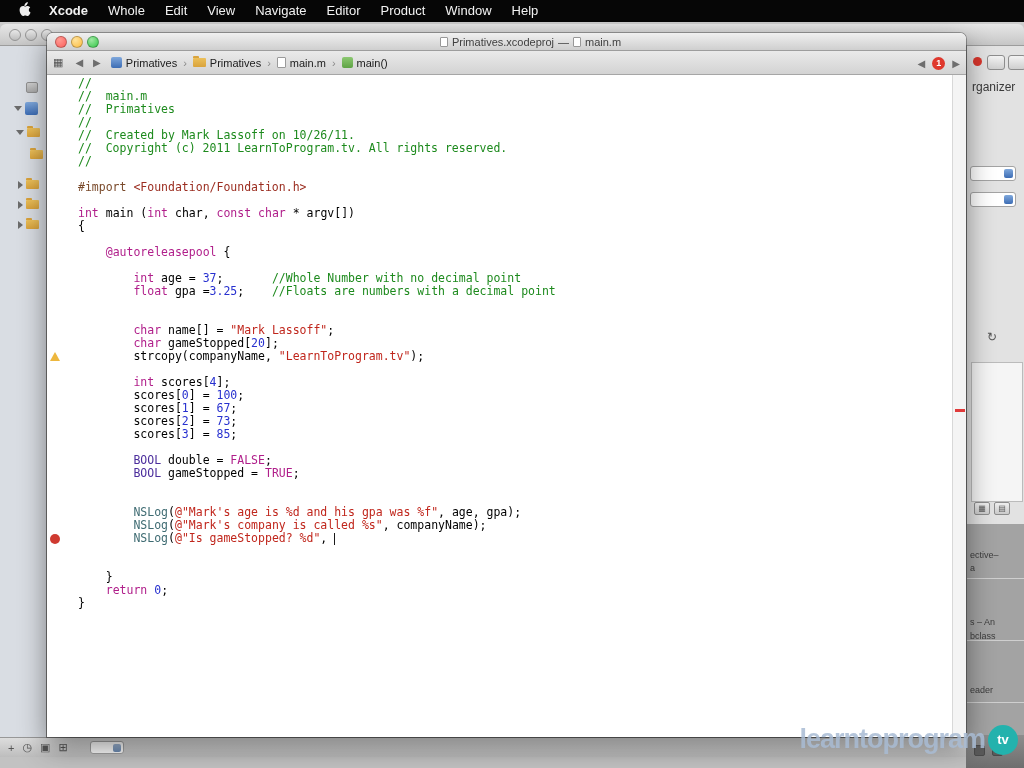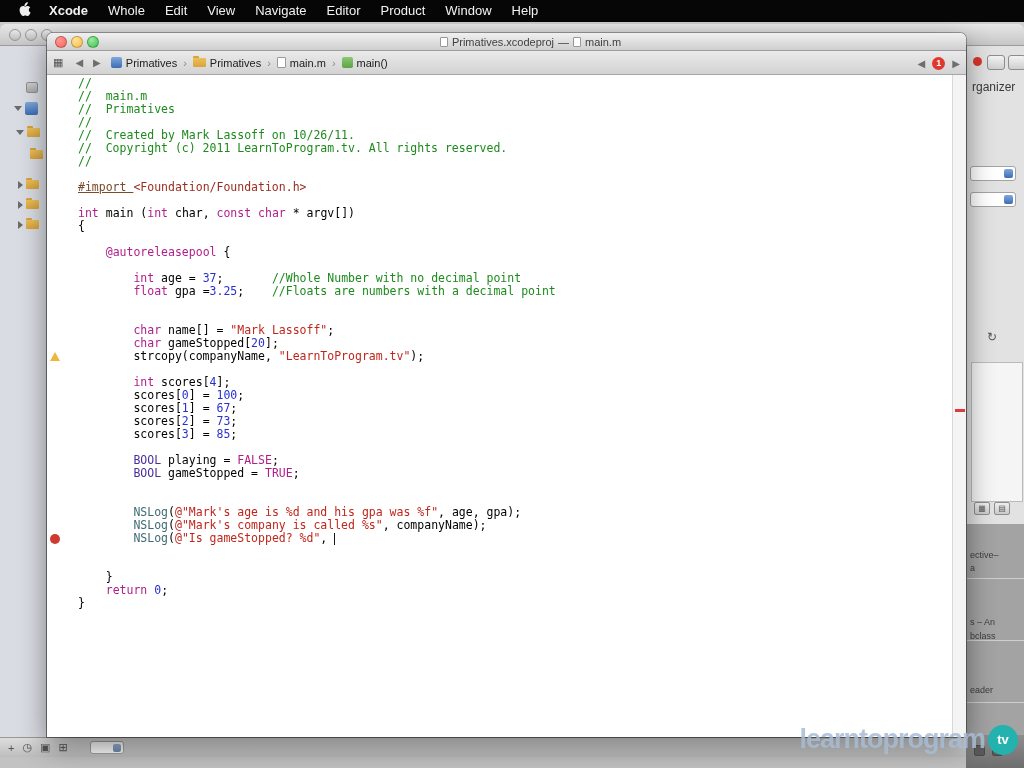--- a/index.html
+++ b/index.html
@@ -110,21 +110,21 @@
   
   .editor { position:absolute; left:0; top:42px; right:0; bottom:0; background:#fff; overflow:hidden; }
   .code { position:absolute; left:0; top:2px; right:14px; }
   .code-line { display:flex; height:13px; }
   .gutter-cell { flex:0 0 31px; position:relative; }
   .code-text { white-space:pre; font:11.5px/13px "DejaVu Sans Mono", monospace; color:#000; }
   .tok-cm { color:#1d8a1d; }
   .tok-kw { color:#b01e8a; }
   .tok-num { color:#2730cf; }
   .tok-str { color:#c0261c; }
-  .tok-pre { color:#7a4a2b;text-decoration:underline; }
+  .tok-pre { color:#7a4a2b; }
   .tok-prestr { color:#9b2d20; }
   .tok-ty { color:#4b2d9c; }
   .tok-fn { color:#3e6b72; }
   .tok-pl { color:#000; }
   .tok-cur { display:inline-block; width:1px; height:12px; background:#1a1a1a; vertical-align:text-bottom; }
   .badge-warning { position:absolute; left:3px; top:2px; width:0; height:0;
                    border-left:5px solid transparent; border-right:5px solid transparent;
                    border-bottom:9px solid #edb73e; }
   .badge-error { position:absolute; left:3px; top:2px; width:10px; height:10px; border-radius:50%;
                  background:#cf3a30; }
@@ -402,21 +402,21 @@
         <div class="code-line">
           <span class="gutter-cell"></span>
           <span class="code-text"><span class="tok-pl">        scores[</span><span class="tok-num">3</span><span class="tok-pl">] = </span><span class="tok-num">85</span><span class="tok-pl">;</span></span>
         </div>
         <div class="code-line">
           <span class="gutter-cell"></span>
           <span class="code-text"></span>
         </div>
         <div class="code-line">
           <span class="gutter-cell"></span>
-          <span class="code-text"><span class="tok-pl">        </span><span class="tok-ty">BOOL</span><span class="tok-pl"> playing = </span><span class="tok-kw">FALSE</span><span class="tok-pl">;</span></span>
+          <span class="code-text"><span class="tok-pl">        </span><span class="tok-ty">BOOL</span><span class="tok-pl"> double = </span><span class="tok-kw">FALSE</span><span class="tok-pl">;</span></span>
         </div>
         <div class="code-line">
           <span class="gutter-cell"></span>
           <span class="code-text"><span class="tok-pl">        </span><span class="tok-ty">BOOL</span><span class="tok-pl"> gameStopped = </span><span class="tok-kw">TRUE</span><span class="tok-pl">;</span></span>
         </div>
         <div class="code-line">
           <span class="gutter-cell"></span>
           <span class="code-text"></span>
         </div>
         <div class="code-line">

